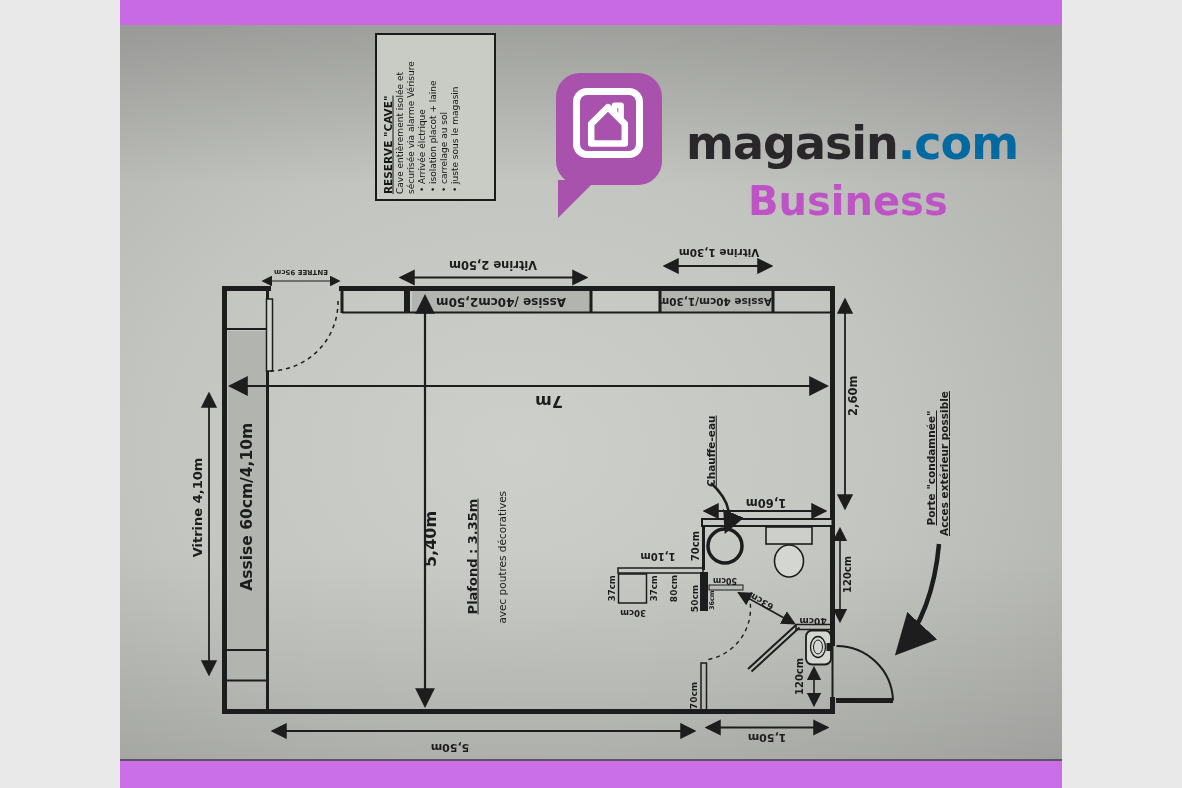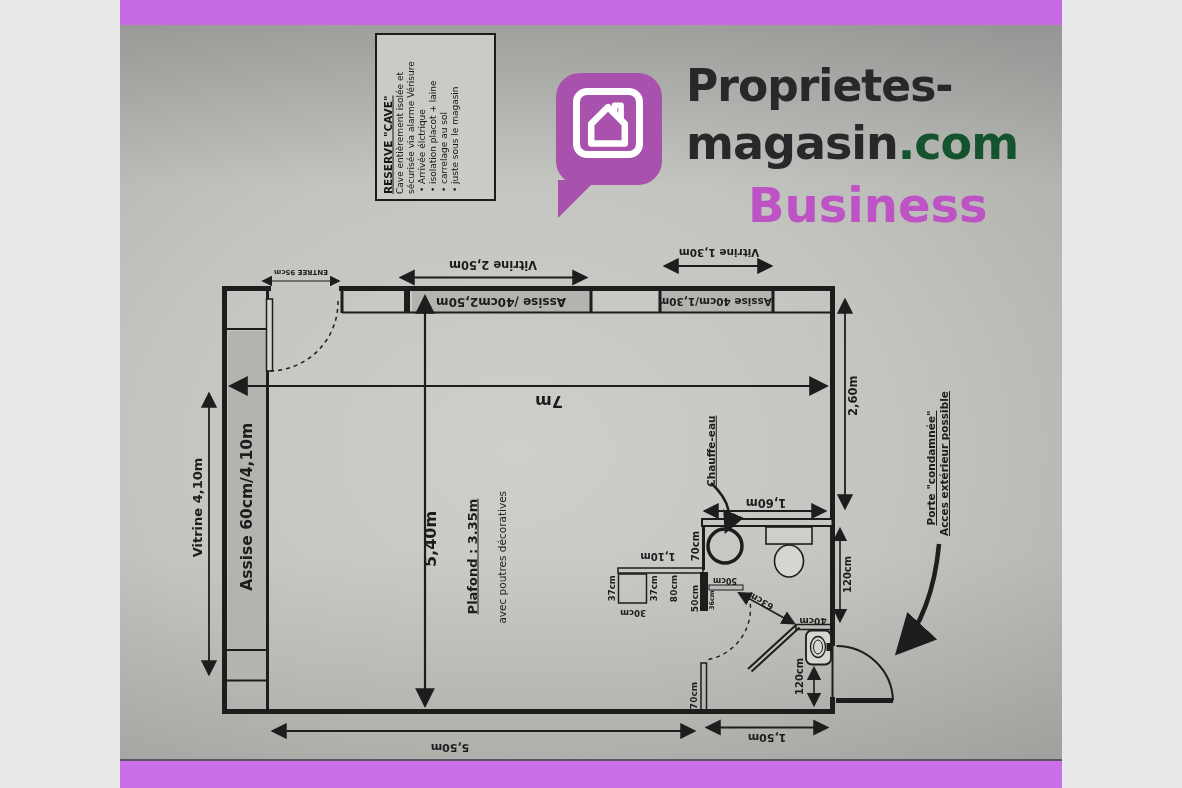--- a/index.html
+++ b/index.html
@@ -28,22 +28,22 @@
   .logo-bubble{position:absolute;left:556px;top:73px;width:106px;height:112px;
            background:#a851ad;border-radius:24px;}
   .logo-tail{position:absolute;left:558px;top:180px;width:38px;height:38px;background:#a851ad;
            clip-path:polygon(0 0,100% 0,0 100%);}
   .logo-ring{position:absolute;left:17px;top:15px;width:70px;height:70px;
            border:7px solid #fff;border-radius:14px;box-sizing:border-box;}
   .logo-t1{position:absolute;left:686px;top:64px;font-size:44px;font-weight:bold;
            color:#2a272a;letter-spacing:-1px;line-height:1;}
   .logo-t2{position:absolute;left:686px;top:120px;font-size:46px;font-weight:bold;
            color:#2a272a;letter-spacing:-1px;line-height:1;}
-  .logo-t2 .com{color:#14532d;}
-  .logo-t3{position:absolute;left:748px;top:181px;font-size:48px;font-weight:bold;
+  .logo-t2 .com{color:#0369a1;}
+  .logo-t3{position:absolute;left:748px;top:181px;font-size:40px;font-weight:bold;
            color:#bd53c5;line-height:1;}
 
   
   .lbl{position:absolute;color:#1d1d1d;font-weight:bold;text-align:center;
        white-space:nowrap;line-height:1;}
   .r90{transform:rotate(-90deg);}
   .r180{transform:rotate(180deg);}
   .und{text-decoration:underline;text-underline-offset:1px;}
 
   .l-vitrine-left{left:142px;top:501px;width:110px;font-size:13px;}
@@ -101,21 +101,20 @@
 
   <div class="logo-bubble">
     <div class="logo-ring">
       <svg width="56" height="56" viewBox="0 0 60 60">
         <path d="M12 52 V31 L30 13 L48 31 V52 Z" fill="none" stroke="#ffffff" stroke-width="7" stroke-linejoin="round"></path>
         <path d="M37 22 V11 H44 V28" fill="none" stroke="#ffffff" stroke-width="6" stroke-linejoin="round"></path>
       </svg>
     </div>
   </div>
   <div class="logo-tail"></div>
-  <div class="logo-t1">Proprietes-</div>
   <div class="logo-t2"><span>magasin</span><span class="com">.com</span></div>
   <div class="logo-t3">Business</div>
 
   <svg class="plan-svg" width="1182" height="788" viewBox="0 0 1182 788">
     <defs>
       <marker id="ah" viewBox="0 0 10 10" refX="8.5" refY="5" markerWidth="9" markerHeight="9" orient="auto-start-reverse">
         <path d="M0,0 L10,5 L0,10 z" fill="#1d1d1d"></path>
       </marker>
     </defs>
 

